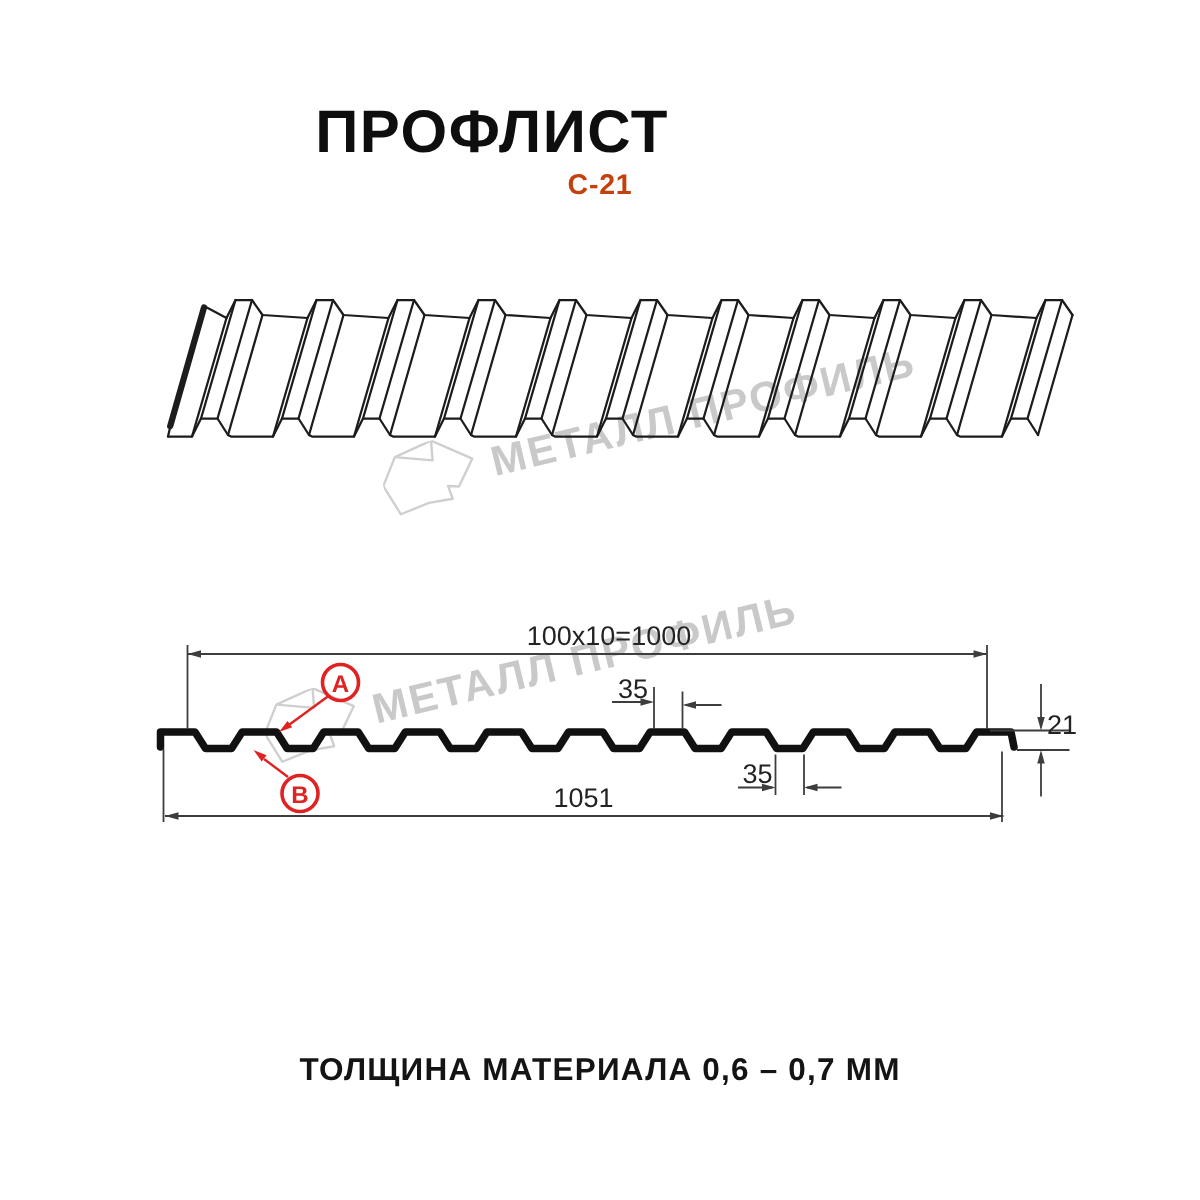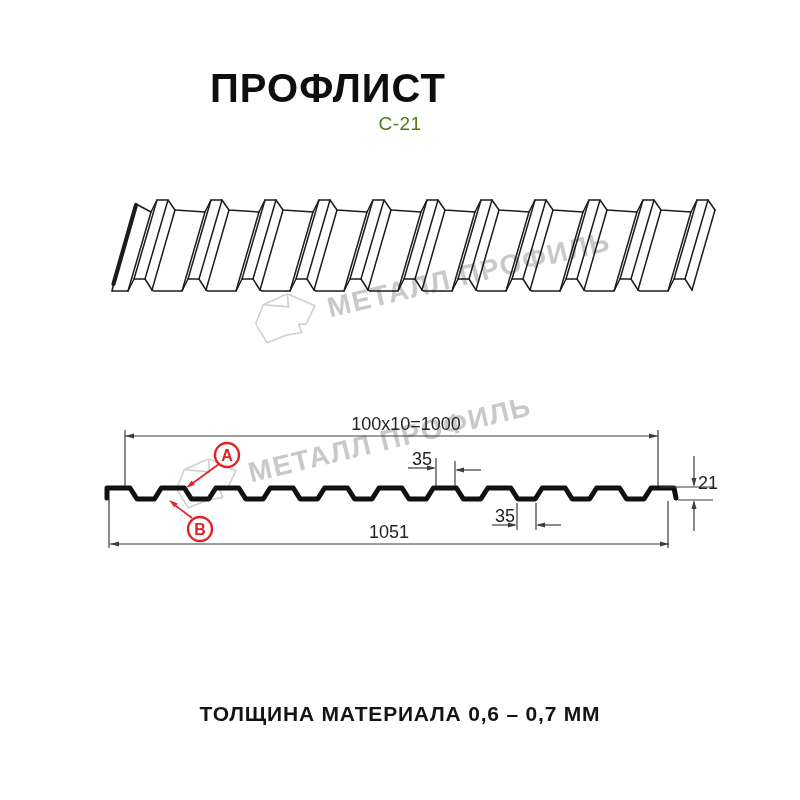--- a/index.html
+++ b/index.html
@@ -7,21 +7,21 @@
     width:800px;height:800px;background:#ffffff;position:relative;overflow:hidden;
     font-family:"Liberation Sans",sans-serif;
   }
   .abs{position:absolute;}
   .title{
     left:0;top:66px;width:656px;text-align:center;
     font-size:40px;font-weight:800;letter-spacing:1px;color:#0e0e0e;
   }
   .subtitle{
     left:0;top:113px;width:800px;text-align:center;
-    font-size:19px;font-weight:400;letter-spacing:0.5px;color:#4d7c0f;
+    font-size:19px;font-weight:700;letter-spacing:0.5px;color:#c2410c;
   }
   .note{
     left:0;top:702px;width:800px;text-align:center;
     font-size:21px;font-weight:600;letter-spacing:0.8px;color:#141414;
   }
   .wm{
     display:flex;align-items:center;gap:10px;
     color:#c9c9c9;font-weight:700;font-size:28px;letter-spacing:1.5px;
     transform:rotate(-13.5deg);transform-origin:0 50%;
     white-space:nowrap;z-index:1;

